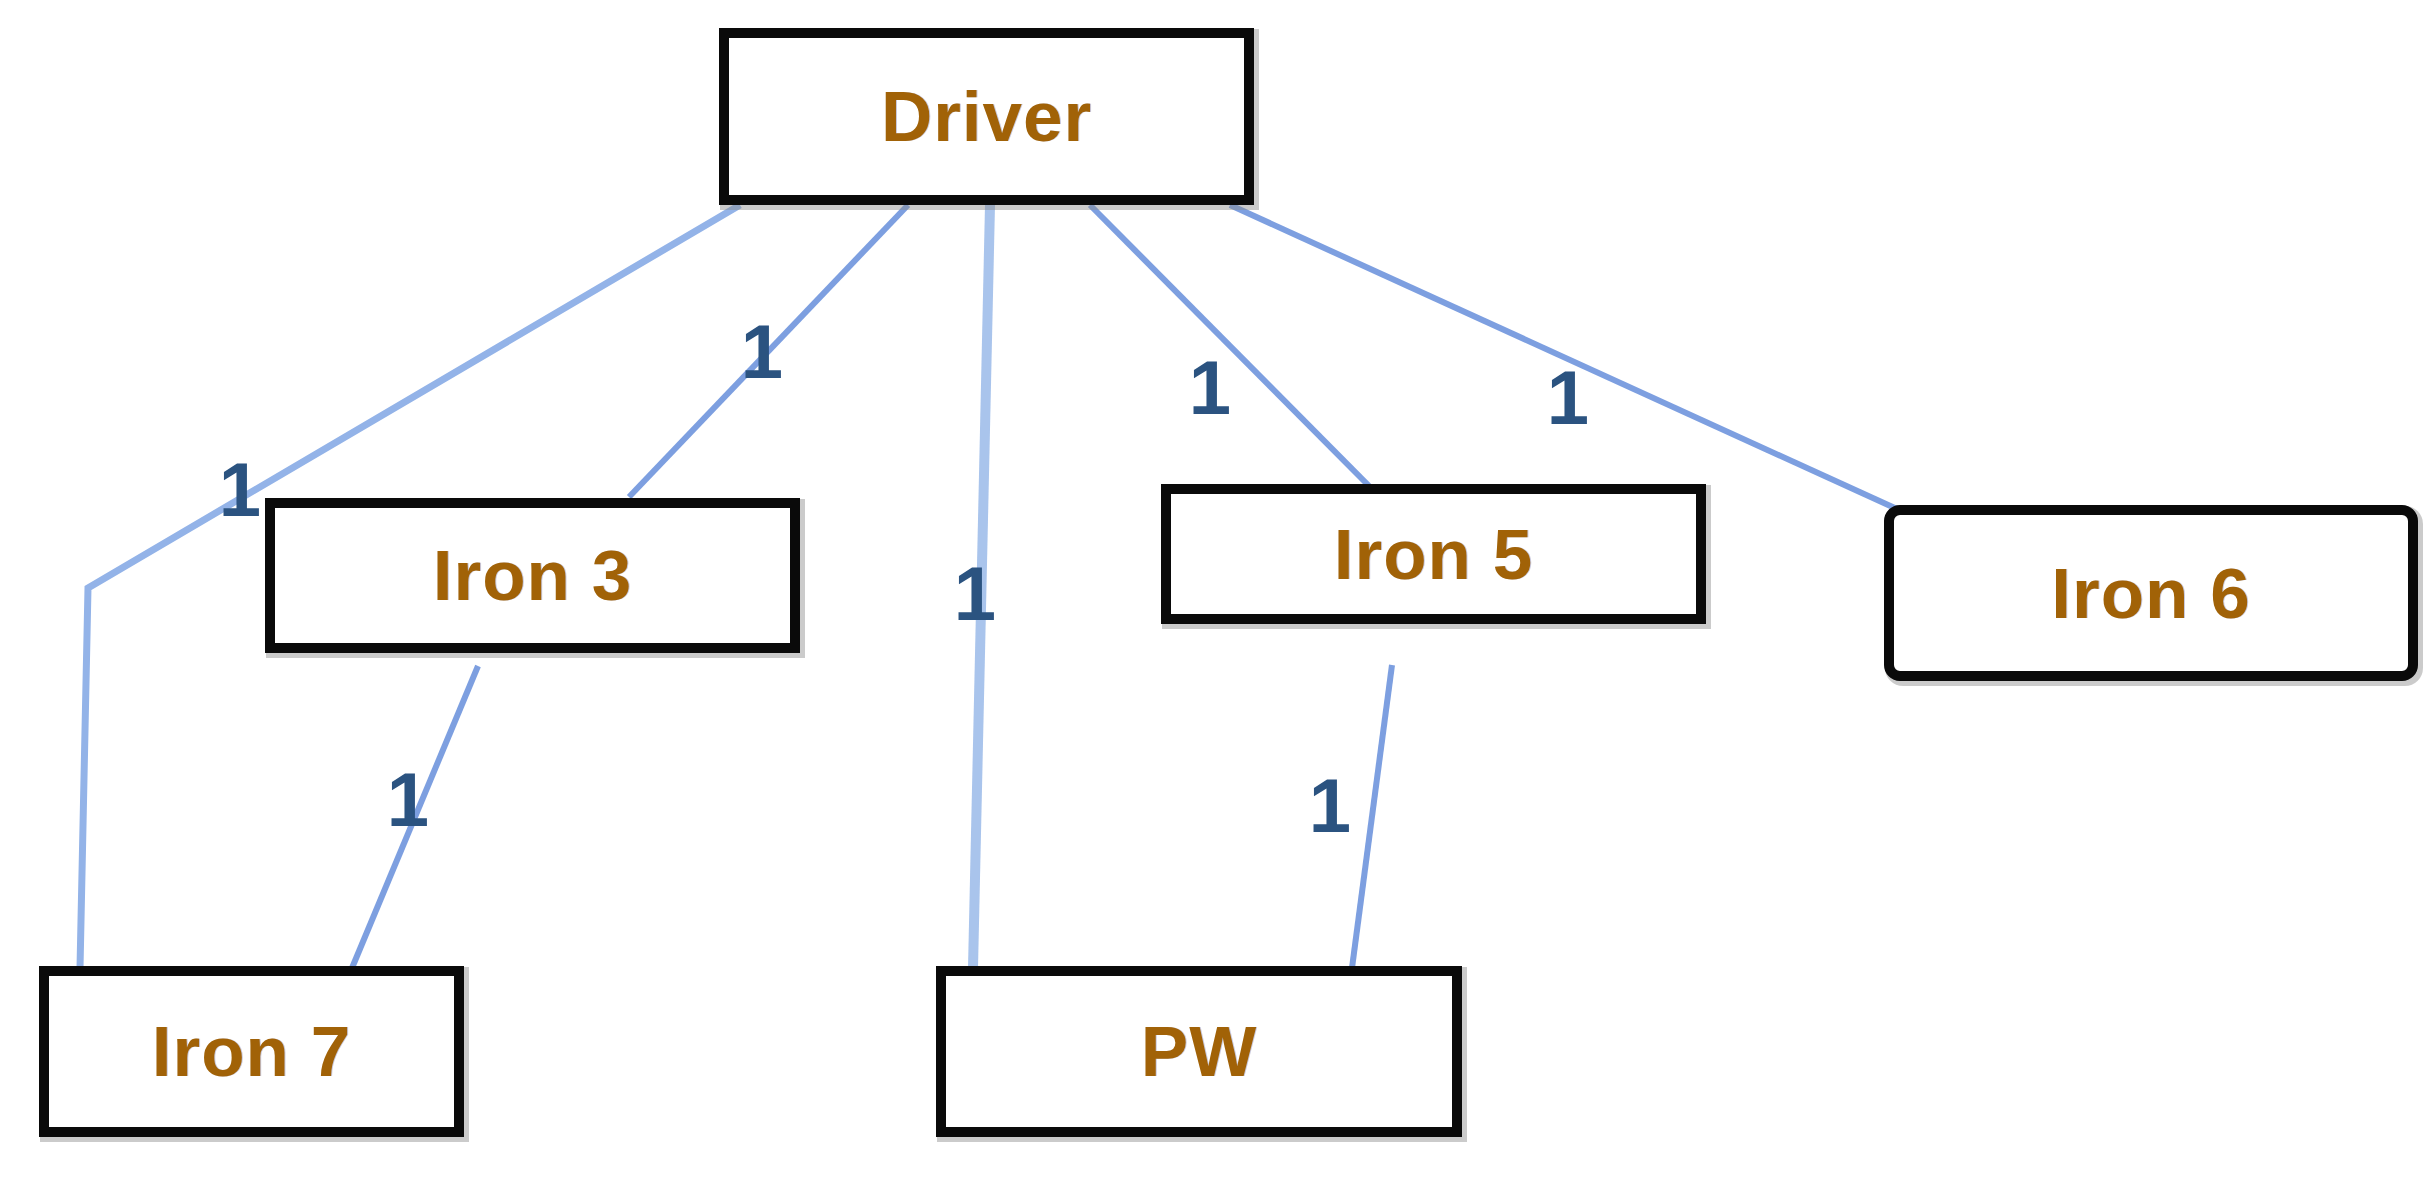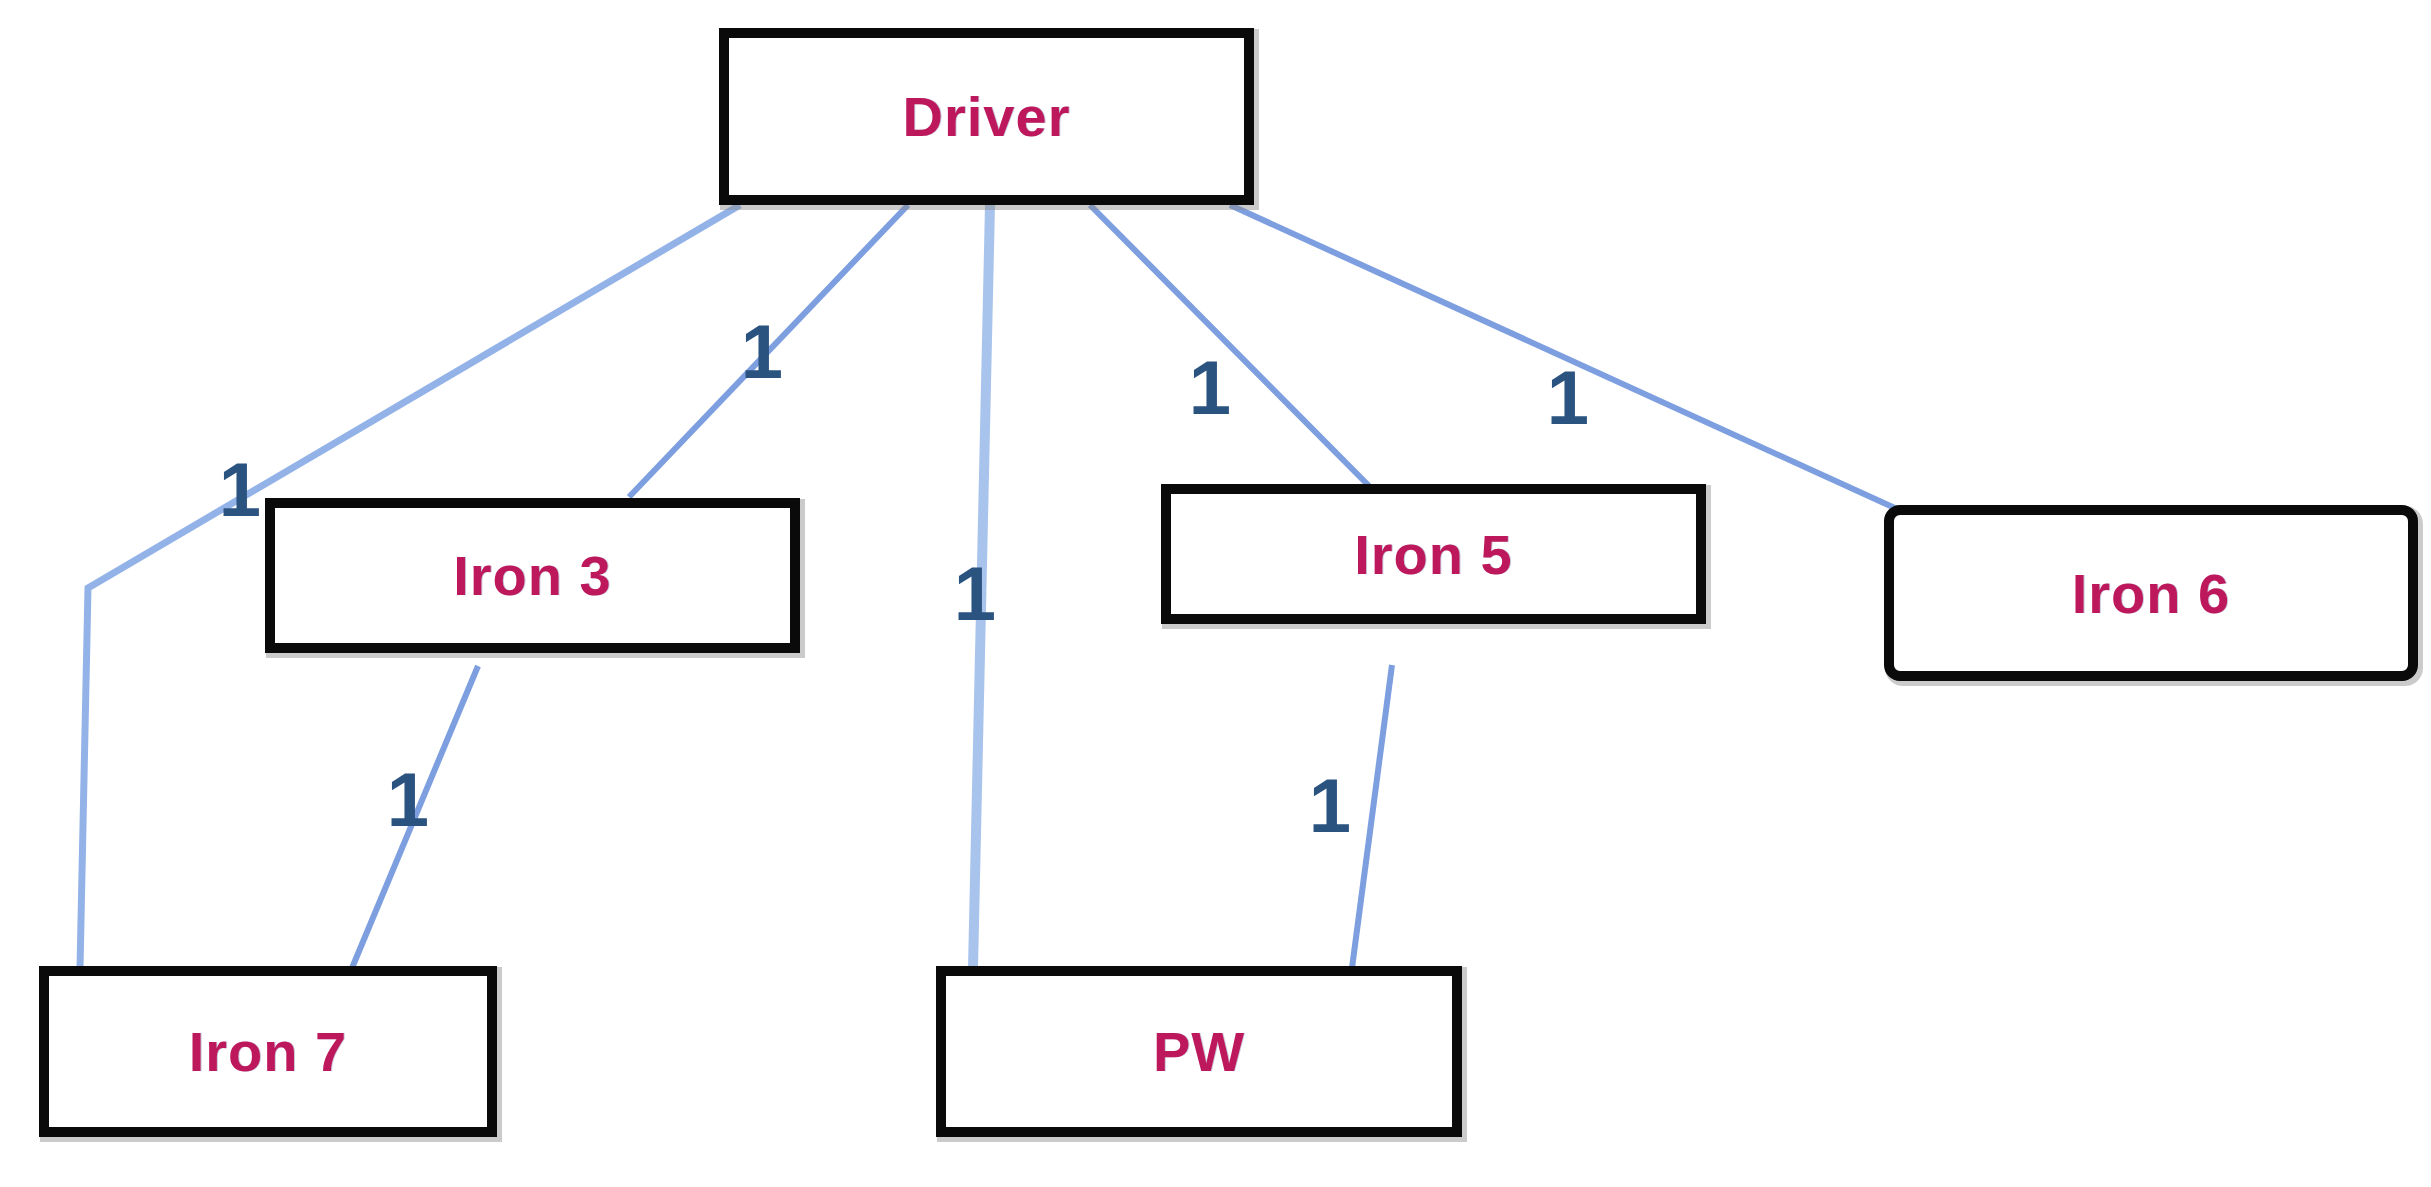--- a/index.html
+++ b/index.html
@@ -22,30 +22,30 @@
     border: 10px solid #0a0a0a;
     background: #ffffff;
     box-shadow: 3px 3px 0 2px rgba(140,140,140,0.45);
     display: flex;
     align-items: center;
     justify-content: center;
     text-align: center;
   }
   .node .label {
     font-weight: bold;
-    font-size: 56px;
-    color: #be185d;
+    font-size: 71px;
+    color: #a16207;
     letter-spacing: 1px;
     text-shadow: 1px 0 0 rgba(40,40,120,0.25);
   }
   .node-driver { left: 719px;  top: 28px;  width: 535px; height: 177px; }
   .node-iron3  { left: 265px;  top: 498px; width: 535px; height: 155px; }
   .node-iron5  { left: 1161px; top: 484px; width: 545px; height: 140px; }
   .node-iron6  { left: 1884px; top: 505px; width: 534px; height: 176px; border-radius: 16px; }
-  .node-iron7  { left: 39px;   top: 966px; width: 458px; height: 171px; }
+  .node-iron7  { left: 39px;   top: 966px; width: 425px; height: 171px; }
   .node-pw     { left: 936px;  top: 966px; width: 526px; height: 171px; }
 
   .edge-label {
     position: absolute;
     transform: translate(-50%, -50%);
     font-weight: bold;
     font-size: 76px;
     color: #2b5380;
     line-height: 1;
   }

